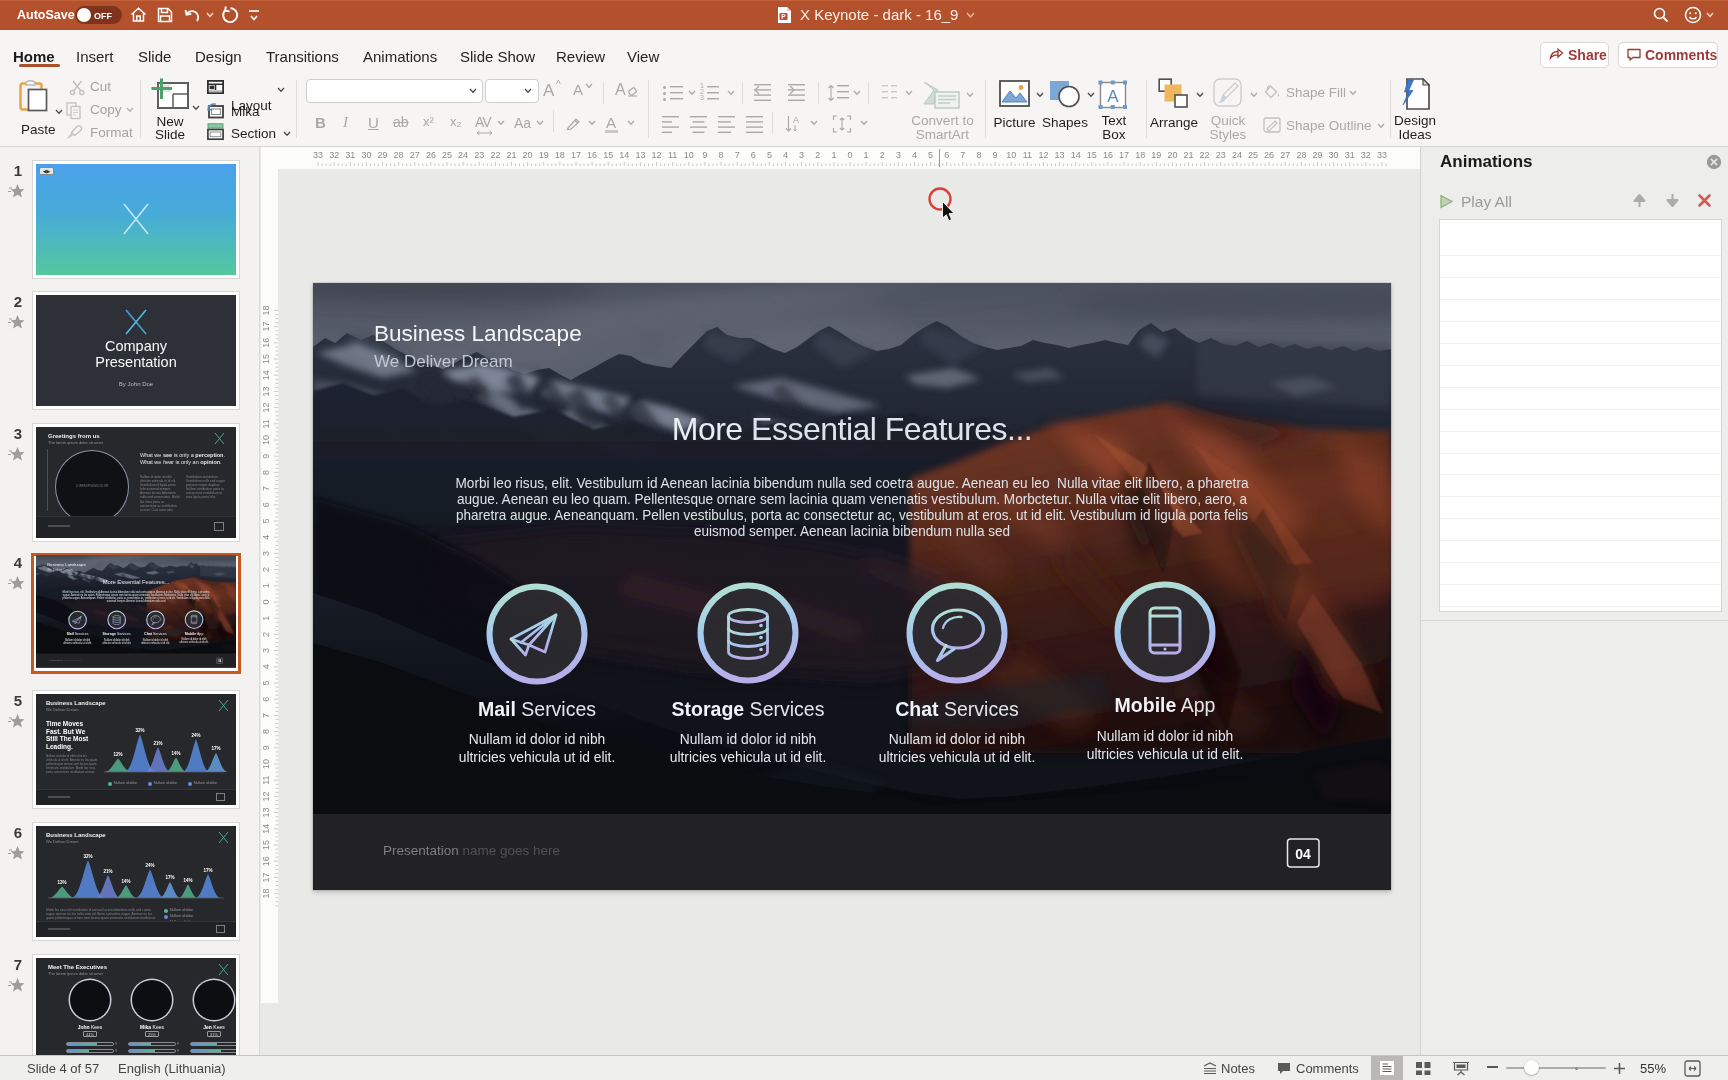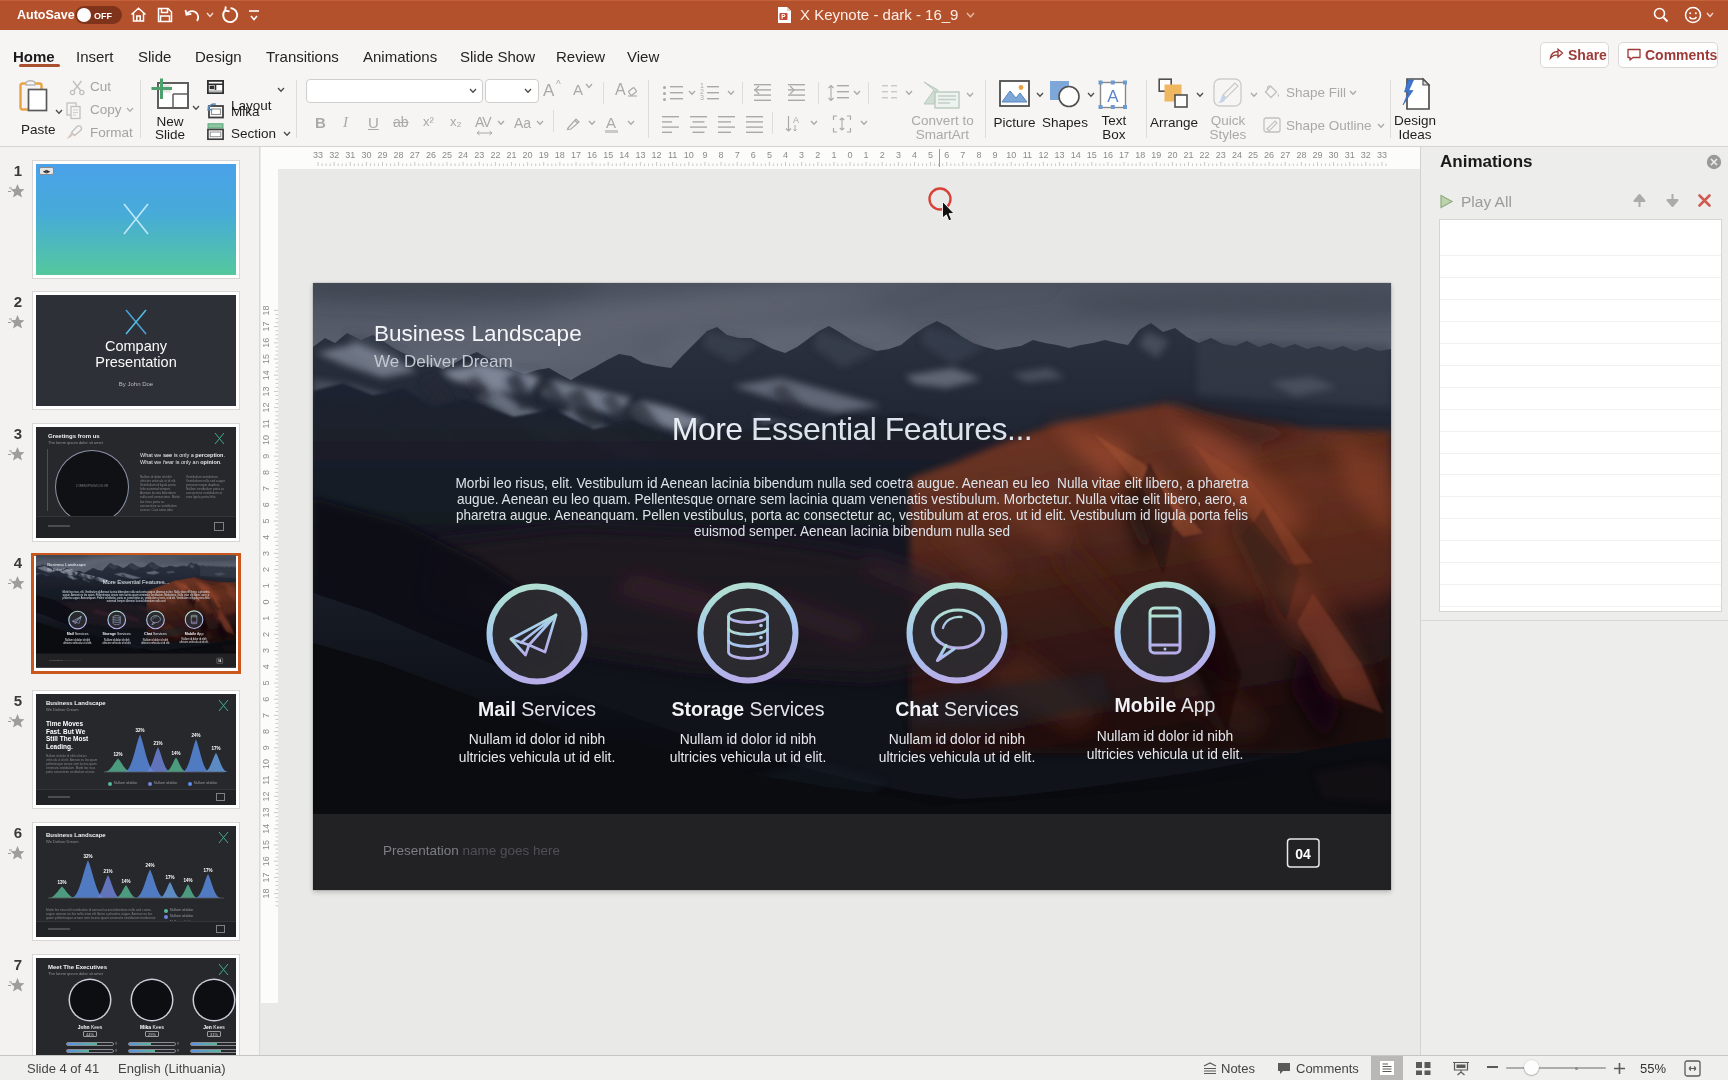--- a/index.html
+++ b/index.html
@@ -1570,21 +1570,21 @@
       <div class="ab" style="left:171px;top:73px;width:14px;height:6px;border:0.5px solid #9a9ba0;border-radius:1px;font-size:4px;color:#cfd0d4;text-align:center;line-height:6px;">31%</div>
       <div class="ab" style="left:154px;top:84px;width:48px;height:4px;border:0.5px solid #8a8c92;border-radius:2px;"></div>
       <div class="ab" style="left:155px;top:85px;width:26px;height:2px;background:linear-gradient(90deg,#5b8fe8,#57b894);"></div>
       <div class="ab" style="left:154px;top:91px;width:48px;height:4px;border:0.5px solid #8a8c92;border-radius:2px;"></div>
       <div class="ab" style="left:155px;top:92px;width:30px;height:2px;background:linear-gradient(90deg,#5b8fe8,#57b894);"></div>
       <div class="ab" style="left:154px;top:98px;width:48px;height:4px;border:0.5px solid #8a8c92;border-radius:2px;"></div>
       <div class="ab" style="left:155px;top:99px;width:22px;height:2px;background:linear-gradient(90deg,#5b8fe8,#57b894);"></div>
     </div>
 </div>
 <div class="ab" style="left:0;top:1055px;width:1728px;height:25px;background:#efefed;border-top:1px solid #c6c5c4;">
-<div class="ab" style="left:27px;top:5px;font-size:13px;color:#444;">Slide 4 of 41</div>
+<div class="ab" style="left:27px;top:5px;font-size:13px;color:#444;">Slide 4 of 57</div>
 <div class="ab" style="left:118px;top:5px;font-size:13px;color:#444;">English (Lithuania)</div>
 <svg class="ab" style="left:1203px;top:6px" width="14" height="13" viewBox="0 0 14 13">
       <path d="M1 4 L7 1 L13 4 M1 6.5 H13 M1 9 H13 M1 11.5 H13" stroke="#5a5a58" stroke-width="1.2" fill="none"></path>
     </svg>
 <div class="ab" style="left:1221px;top:5px;font-size:13px;color:#444;">Notes</div>
 <svg class="ab" style="left:1277px;top:6px" width="14" height="13" viewBox="0 0 14 13">
       <path d="M1 1 H13 V9 H6 L3 12 V9 H1 Z" fill="#5a5a58"></path>
     </svg>
 <div class="ab" style="left:1296px;top:5px;font-size:13px;color:#444;">Comments</div>
 <div class="ab" style="left:1371px;top:0;width:32px;height:24px;background:#b9b8b6;"></div>

